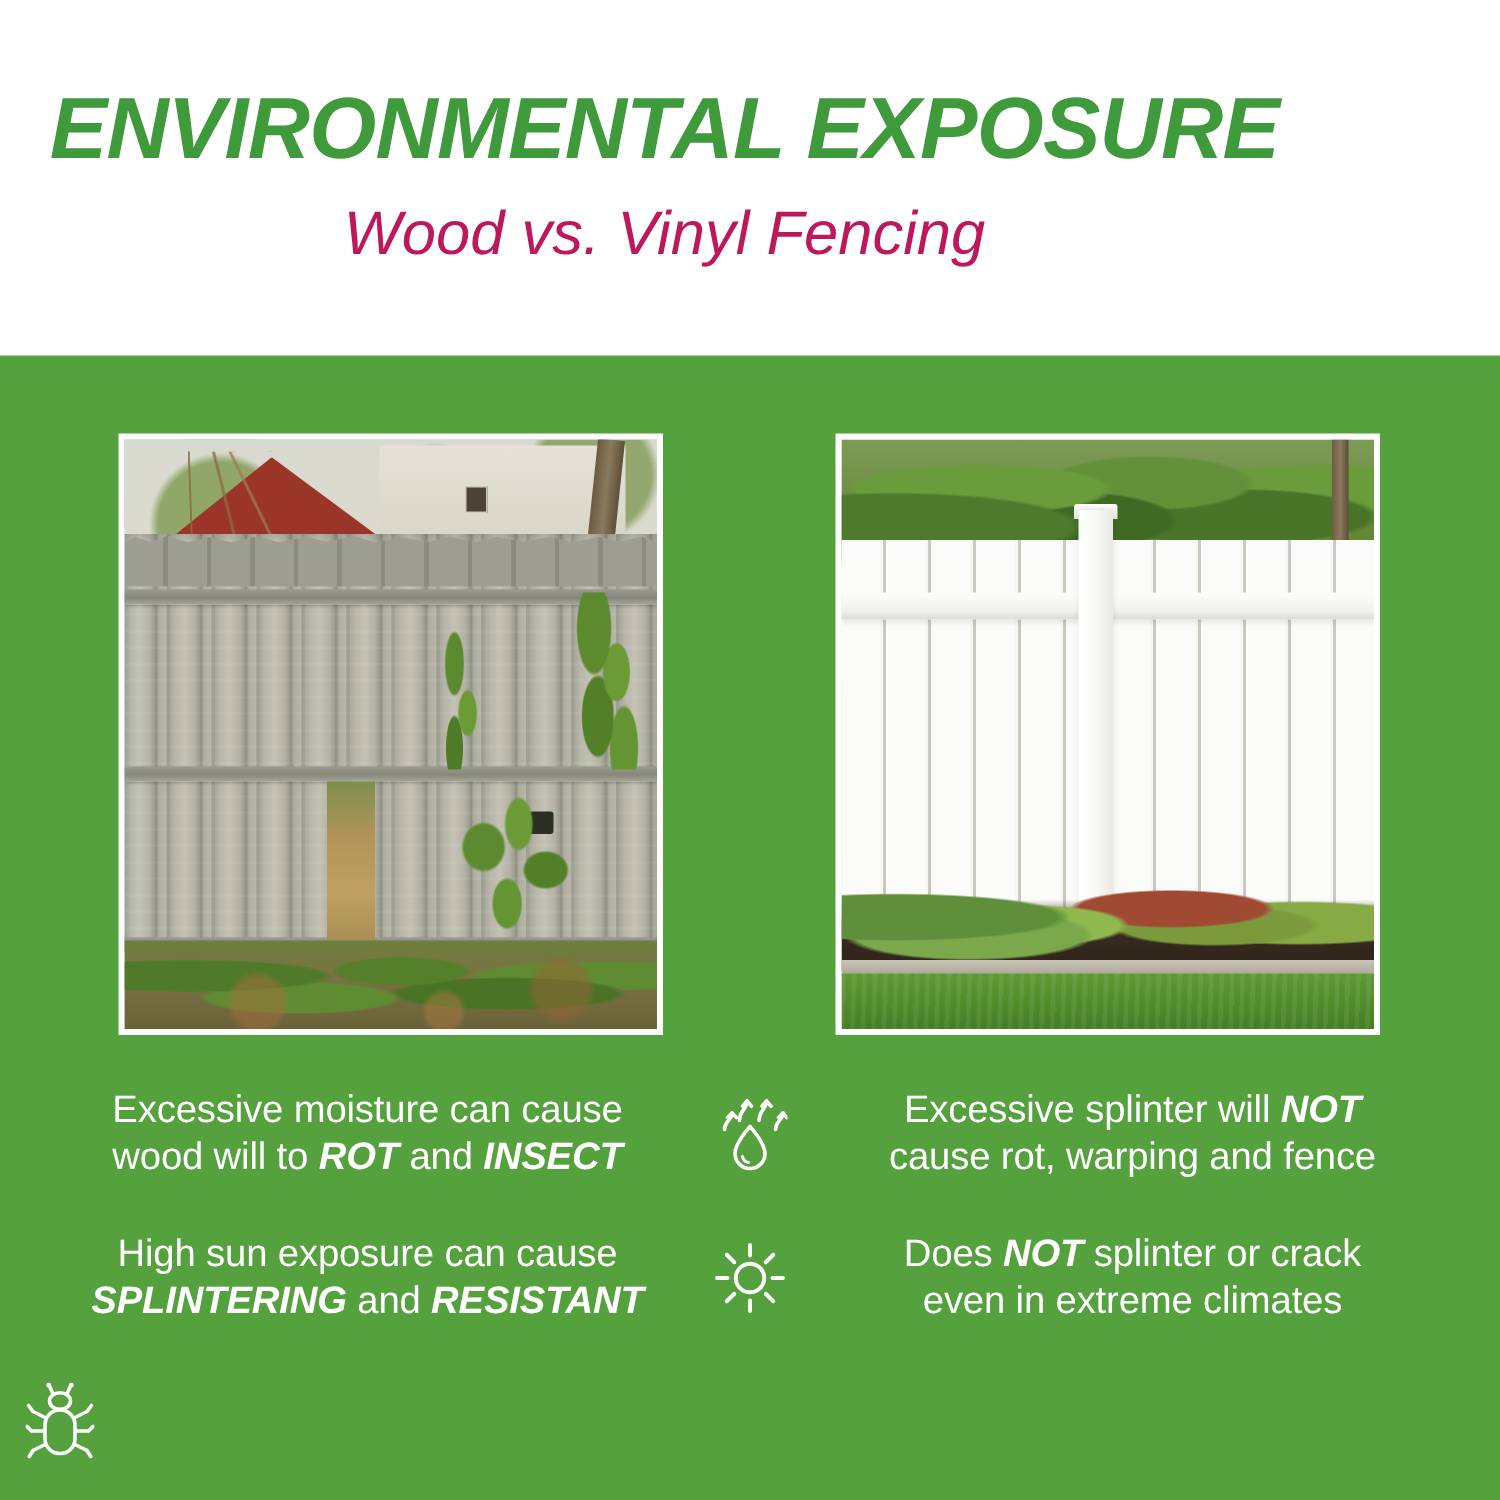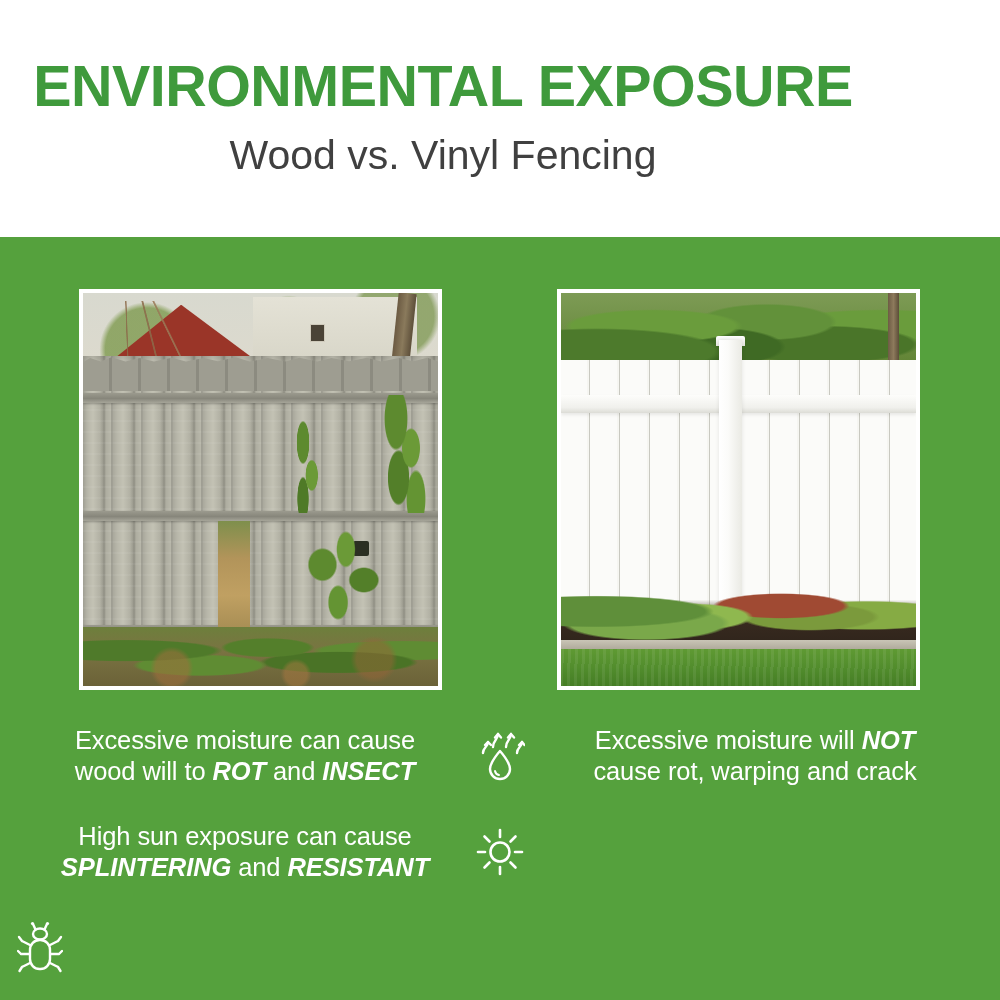--- a/index.html
+++ b/index.html
@@ -11,30 +11,31 @@
   }
   .page { position:relative; width:1000px; height:1000px; background:#fff; }
 
   
   .header {
     position:absolute; left:0; top:0; width:886px; height:237px;
     background:#ffffff;
     display:flex; flex-direction:column;
     align-items:center; justify-content:flex-start;
     padding-top:56px;
+    font-style:italic;
   }
   .title {
     font-size:58px; font-weight:bold; color:#3f9a3c;
     letter-spacing:-0.5px; line-height:1.05;
     text-align:center; white-space:nowrap;
     transform:scaleX(0.99);
   }
   .subtitle {
     margin-top:16px;
-    font-size:41px; font-weight:normal; color:#404040;
+    font-size:41px; font-weight:normal; color:#be185d;
     line-height:1.1; text-align:center; white-space:nowrap;
   }
 
   
   .panel {
     position:absolute; left:0; top:237px; width:1000px; height:763px;
     background:#55a13d;
     padding-left:27px;
   }
 
@@ -327,22 +328,22 @@
             <path d="M18 18 C18 11 23 11 23 5" fill="none" stroke="#ffffff" stroke-width="2.4" stroke-linecap="round"></path>
             <path d="M23 5 l-3 3.5 M23 5 l3 3.5" fill="none" stroke="#ffffff" stroke-width="2.4" stroke-linecap="round"></path>
             <path d="M31 18 C31 11 36 11 36 5" fill="none" stroke="#ffffff" stroke-width="2.4" stroke-linecap="round"></path>
             <path d="M36 5 l-3 3.5 M36 5 l3 3.5" fill="none" stroke="#ffffff" stroke-width="2.4" stroke-linecap="round"></path>
             <path d="M42 24 C42 18 47 18 47 13" fill="none" stroke="#ffffff" stroke-width="2.4" stroke-linecap="round"></path>
             <path d="M47 13 l-3 3 M47 13 l2.5 3" fill="none" stroke="#ffffff" stroke-width="2.4" stroke-linecap="round"></path>
           </svg>
         </div>
 
         <div class="cell right">
-          <span>Excessive moisture will </span><b>NOT</b><br>
-          <span>cause rot, warping and crack</span>
+          <span>Excessive splinter will </span><b>NOT</b><br>
+          <span>cause rot, warping and fence</span>
         </div>
       </div>
 
       <div class="row">
         <div class="cell left">
           <span>High sun exposure can cause</span><br>
           <b>SPLINTERING</b><span> and </span><b>RESISTANT</b>
         </div>
 
         <div class="icon-cell">
@@ -354,20 +355,24 @@
               <line x1="3" y1="25" x2="10" y2="25"></line>
               <line x1="40" y1="25" x2="47" y2="25"></line>
               <line x1="9.5" y1="9.5" x2="14.5" y2="14.5"></line>
               <line x1="35.5" y1="35.5" x2="40.5" y2="40.5"></line>
               <line x1="9.5" y1="40.5" x2="14.5" y2="35.5"></line>
               <line x1="35.5" y1="14.5" x2="40.5" y2="9.5"></line>
             </g>
           </svg>
         </div>
 
+        <div class="cell right">
+          <span>Does </span><b>NOT</b><span> splinter or crack</span><br>
+          <span>even in extreme climates</span>
+        </div>
       </div>
 
       <div class="row">
 
         <div class="icon-cell">
           <svg width="46" height="54" viewBox="0 0 46 54">
             <ellipse cx="23" cy="13" rx="7" ry="5.5" fill="none" stroke="#ffffff" stroke-width="2.4"></ellipse>
             <path d="M18.5 8.5 L16 3 M27.5 8.5 L30 3" fill="none" stroke="#ffffff" stroke-width="2.4" stroke-linecap="round"></path>
             <circle cx="15.5" cy="2.5" r="1.6" fill="#ffffff"></circle>
             <circle cx="30.5" cy="2.5" r="1.6" fill="#ffffff"></circle>

